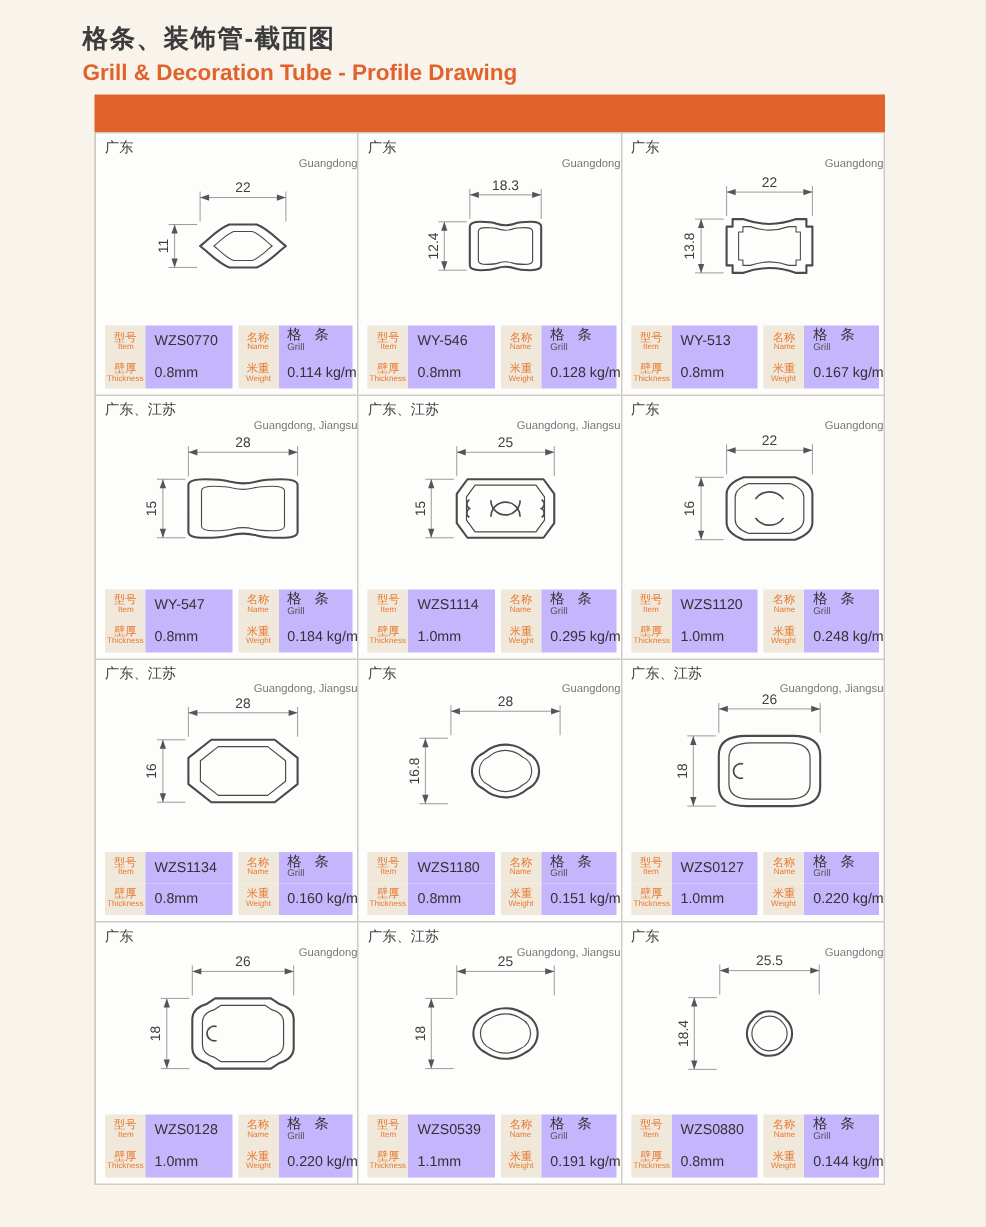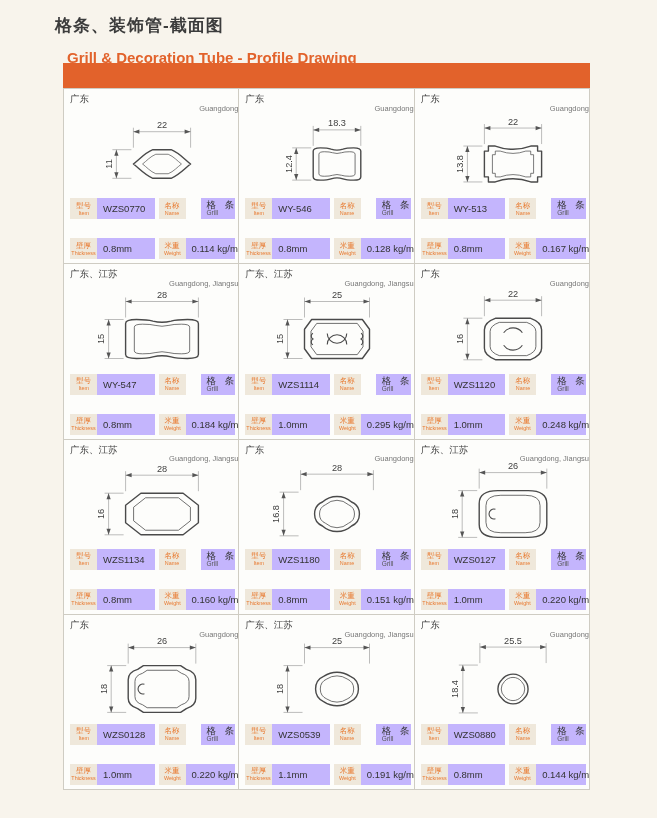--- a/index.html
+++ b/index.html
@@ -1,41 +1,41 @@
 <!DOCTYPE html>
 <html><head>
 <meta charset="utf-8">
 <style>
   html,body{margin:0;padding:0;background:#f8f4ec;}
   body{width:657px;height:818px;position:relative;font-family:"Liberation Sans","DejaVu Sans",sans-serif;overflow:hidden;}
   .page{position:absolute;inset:0;}
   .header{position:absolute;left:55px;top:14px;width:527px;}
   .title-cn{font-size:17px;font-weight:bold;color:#3c3c3c;letter-spacing:1px;margin:0 0 3px 0;}
-  .title-en{font-size:15px;font-weight:bold;color:#e2622b;margin:12px;}
+  .title-en{font-size:15px;font-weight:bold;color:#e2622b;margin:0;}
   .accent-bar{position:absolute;left:63px;top:63px;width:527px;height:25px;background:#e2622b;}
   .grid{position:absolute;left:63px;top:88px;width:527px;height:702px;
         display:grid;grid-template-columns:repeat(3,1fr);grid-template-rows:repeat(4,1fr);
         gap:1px;background:#cfccc3;border:1px solid #cfccc3;box-sizing:border-box;}
   .cell{background:#fdfdfb;position:relative;overflow:hidden;}
   .region{padding:5px 0 0 6px;line-height:1.15;}
   .region-cn{font-size:9.5px;color:#3f3f3f;}
   .region-en{font-size:7.5px;color:#787878;text-align:right;}
   .drawing{position:absolute;top:20px;left:0;right:0;bottom:52px;display:flex;align-items:center;justify-content:center;}
   .drawing svg{width:170px;height:113px;}
-  .spec-table{position:absolute;left:6px;right:3px;bottom:4px;display:flex;flex-direction:column;gap:19px;}
+  .spec-table{position:absolute;left:6px;right:3px;bottom:4px;display:flex;flex-direction:column;gap:0;}
   .spec-row{display:flex;gap:4px;height:21px;}
   .spec-pair{display:flex;flex:1;min-width:0;}
   .spec-pair.wide{flex:1.1;}
   .spec-label{width:27px;flex:none;background:#efe8db;color:#e8792f;display:flex;flex-direction:column;
               align-items:center;justify-content:center;line-height:1.05;}
   .spec-label .cn{font-size:7.5px;}
   .spec-label .en{font-size:6px;transform:scale(.9);}
   .spec-value{flex:1;background:#c4b5fd;color:#333;font-size:9.5px;display:flex;align-items:center;
               padding-left:6px;min-width:0;white-space:nowrap;}
-  .spec-value.name-value{flex-direction:column;align-items:flex-start;justify-content:center;line-height:1.05;margin-left:15px;}
+  .spec-value.name-value{flex-direction:column;align-items:flex-start;justify-content:center;line-height:1.05;}
   .name-cn{font-size:9.5px;letter-spacing:3px;}
   .name-en{font-size:6.5px;color:#555;}
 </style>
 </head>
 <body>
 
 <div class="page">
   <div class="header">
     <h1 class="title-cn">格条、装饰管-截面图</h1>
     <h2 class="title-en">Grill &amp; Decoration Tube - Profile Drawing</h2>

